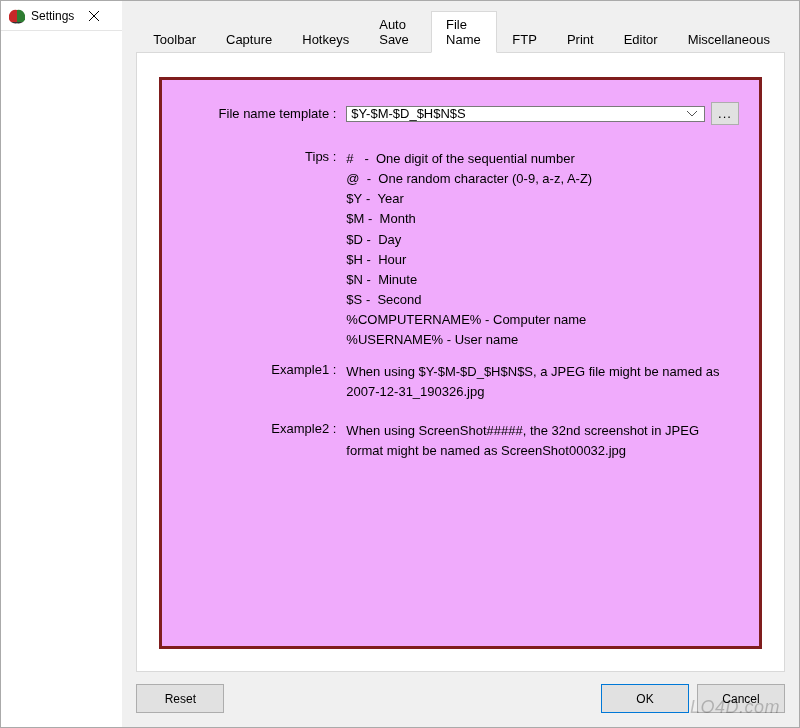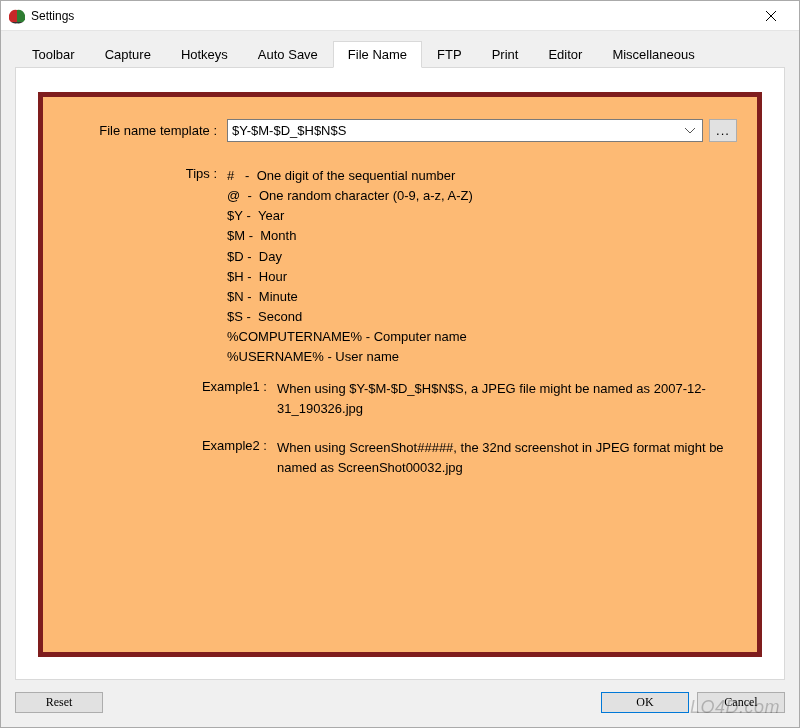--- a/index.html
+++ b/index.html
@@ -15,21 +15,21 @@
       height: 728px;
       position: relative;
       overflow: hidden;
     }
     .window {
       width: 800px;
       height: 728px;
       border: 1px solid #aaa;
       background: #fff;
       display: flex;
-      flex-direction: column;
+      flex-direction: row;
     }
     .titlebar {
       height: 30px;
       display: flex;
       align-items: center;
       padding: 0 8px;
       background: #fff;
       border-bottom: 1px solid #e5e5e5;
     }
     .titlebar-icon {
@@ -87,24 +87,24 @@
     }
     .tab-panel {
       border: 1px solid #d9d9d9;
       background: #fff;
       flex: 1;
       padding: 24px 22px 22px 22px;
       position: relative;
       z-index: 1;
     }
     .inner-panel {
-      border: 5px solid #7f1d1d;
+      border: 3px solid #7f1d1d;
       height: 100%;
       padding: 22px 20px;
-      background: #fdba74;
+      background: #f0abfc;
     }
     .row {
       display: flex;
       margin-bottom: 4px;
     }
     .row.template-row {
       align-items: center;
       margin-bottom: 24px;
     }
     .label-col {
@@ -115,21 +115,21 @@
       color: #000;
       flex-shrink: 0;
     }
     .value-col {
       flex: 1;
       font-size: 13px;
       color: #000;
     }
     .combo {
       flex: 1;
-      height: 23px;
+      height: 16px;
       border: 1px solid #7a7a7a;
       background: #fff;
       display: flex;
       align-items: center;
       padding: 0 4px;
       position: relative;
     }
     .combo input {
       border: none;
       outline: none;
@@ -186,27 +186,27 @@
       font-size: 13px;
       line-height: 1.5;
       max-width: 460px;
     }
     .buttons-row {
       display: flex;
       margin-top: 12px;
       align-items: center;
     }
     .btn {
-      height: 21px;
+      height: 29px;
       padding: 0 9px;
       min-width: 88px;
       border: 1px solid #adadad;
       background: #e1e1e1;
       font-size: 12px;
-      font-family: Liberation Serif, serif;
+      font-family: Liberation Sans, sans-serif;
       cursor: pointer;
       display: inline-flex;
       align-items: center;
       justify-content: center;
     }
     .btn.primary {
       border: 1px solid #0078d7;
     }
     .spacer {
       flex: 1;

